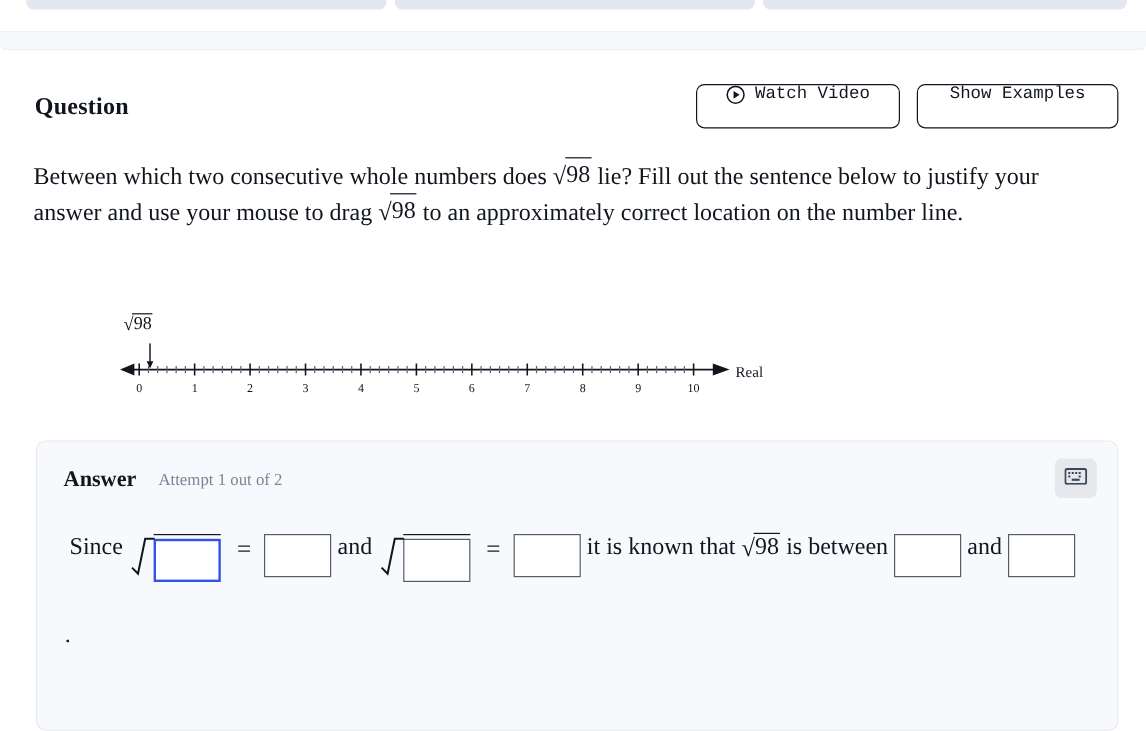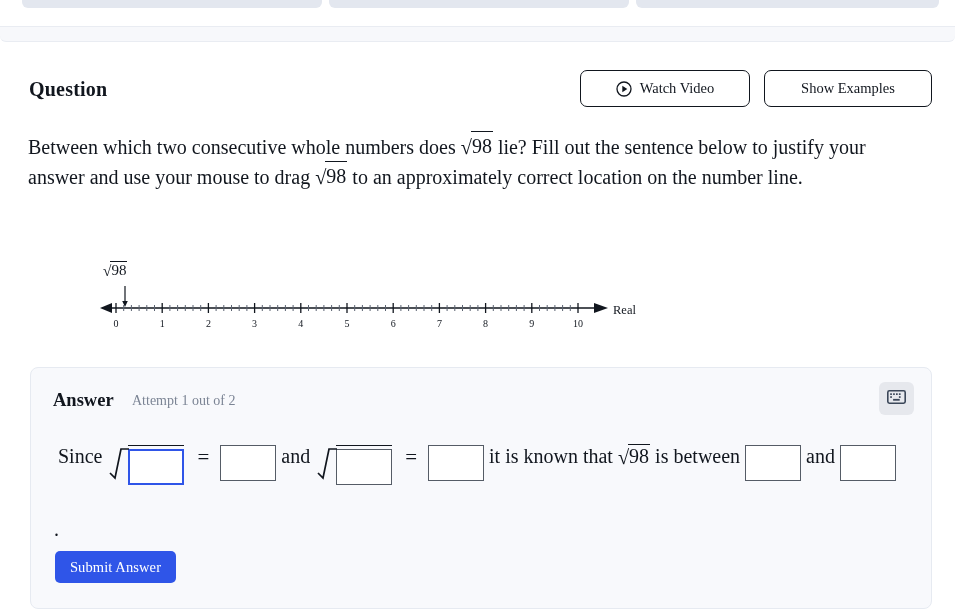--- a/index.html
+++ b/index.html
@@ -67,25 +67,25 @@
     color: #11161e;
     letter-spacing: 0.2px;
   }
   .btn-outline {
     position: absolute;
     top: 8px;
     height: 37px;
     background: #ffffff;
     border: 1px solid #11161e;
     border-radius: 7px;
-    font-family: Liberation Serif, serif;
+    font-family: Liberation Mono, monospace;
     font-size: 14.5px;
     color: #11161e;
     display: flex;
-    align-items: center;
+    align-items: flex-start;
     justify-content: center;
     gap: 8px;
     cursor: pointer;
   }
   .btn-watch   { left: 580px; width: 170px; }
   .btn-examples{ left: 764px; width: 168px; }
   .play-icon { display: inline-flex; width: 16px; height: 16px; }
 
   
   .q-body {
@@ -443,16 +443,15 @@
       <span class="rad"><span class="sign">√</span><span class="rand">98</span></span>
       <span class="txt">is between</span>
 
       <input class="blank wide" value="" style="">
       <span class="txt">and</span>
       <input class="blank wide" value="" style="">
     </div>
 
     <div class="period">.</div>
 
-    <button class="submit-btn">Submit Answer</button>
   </div>
 
 </div>
 
 </body></html>

